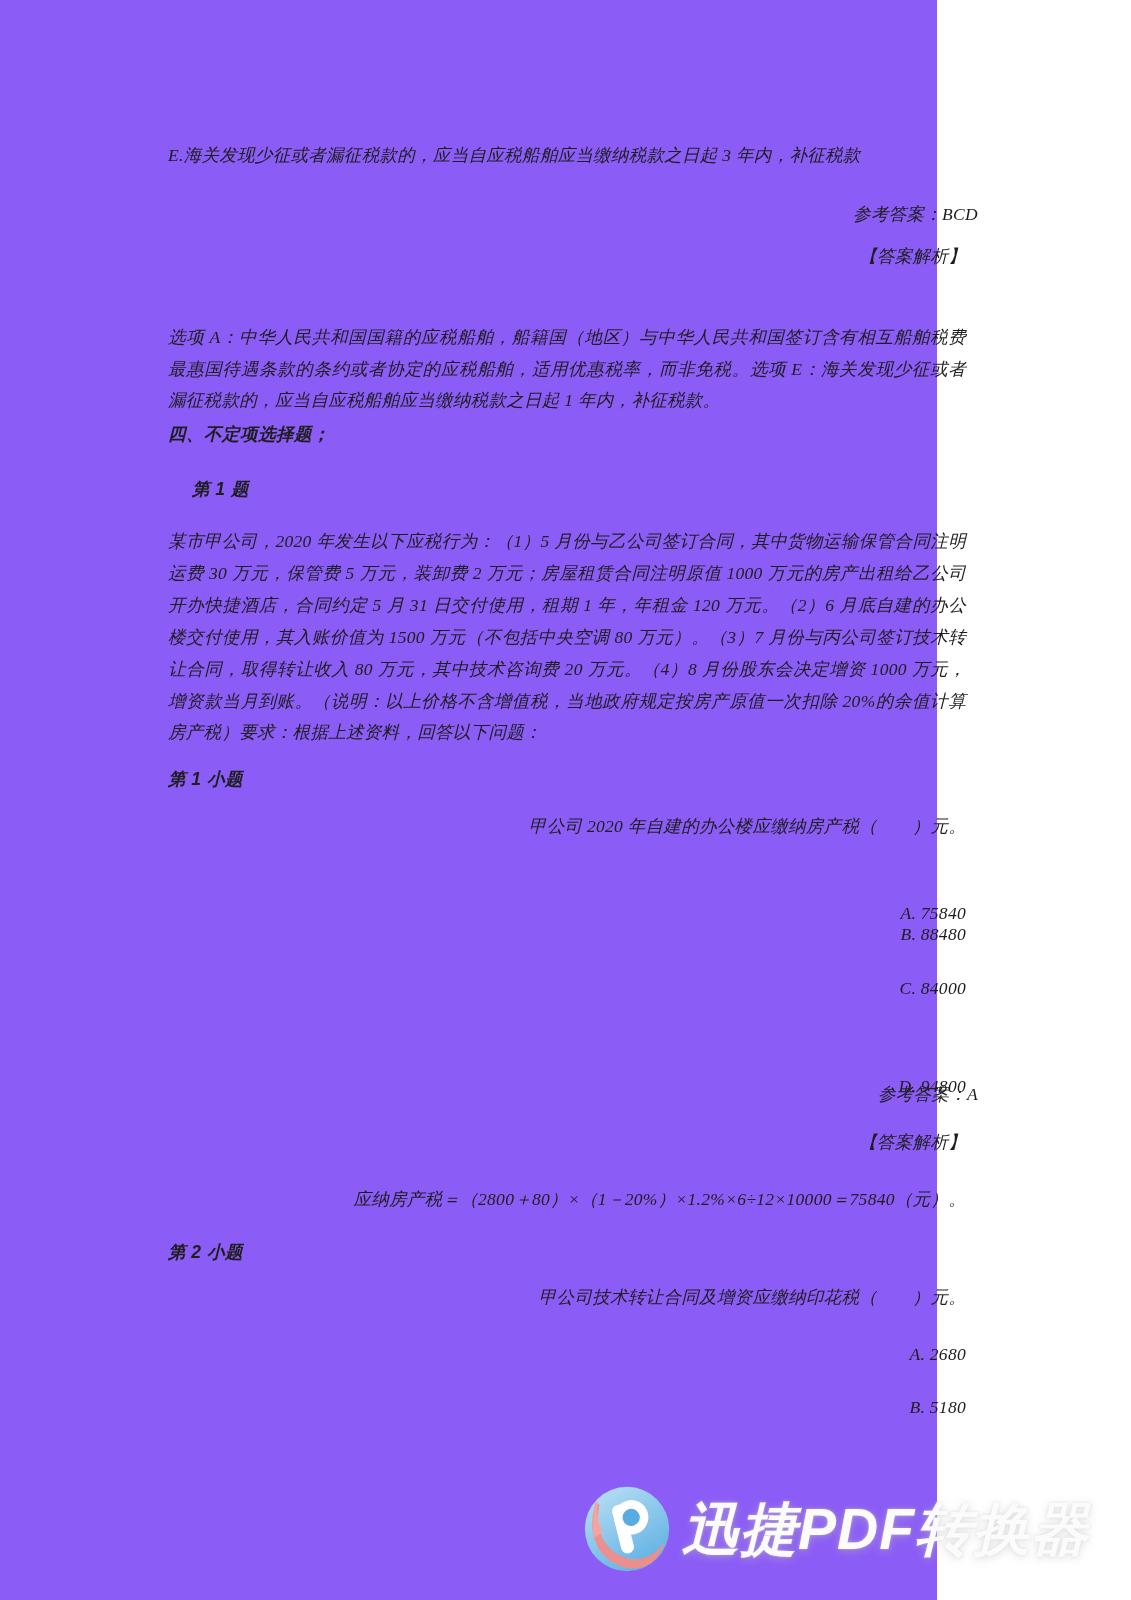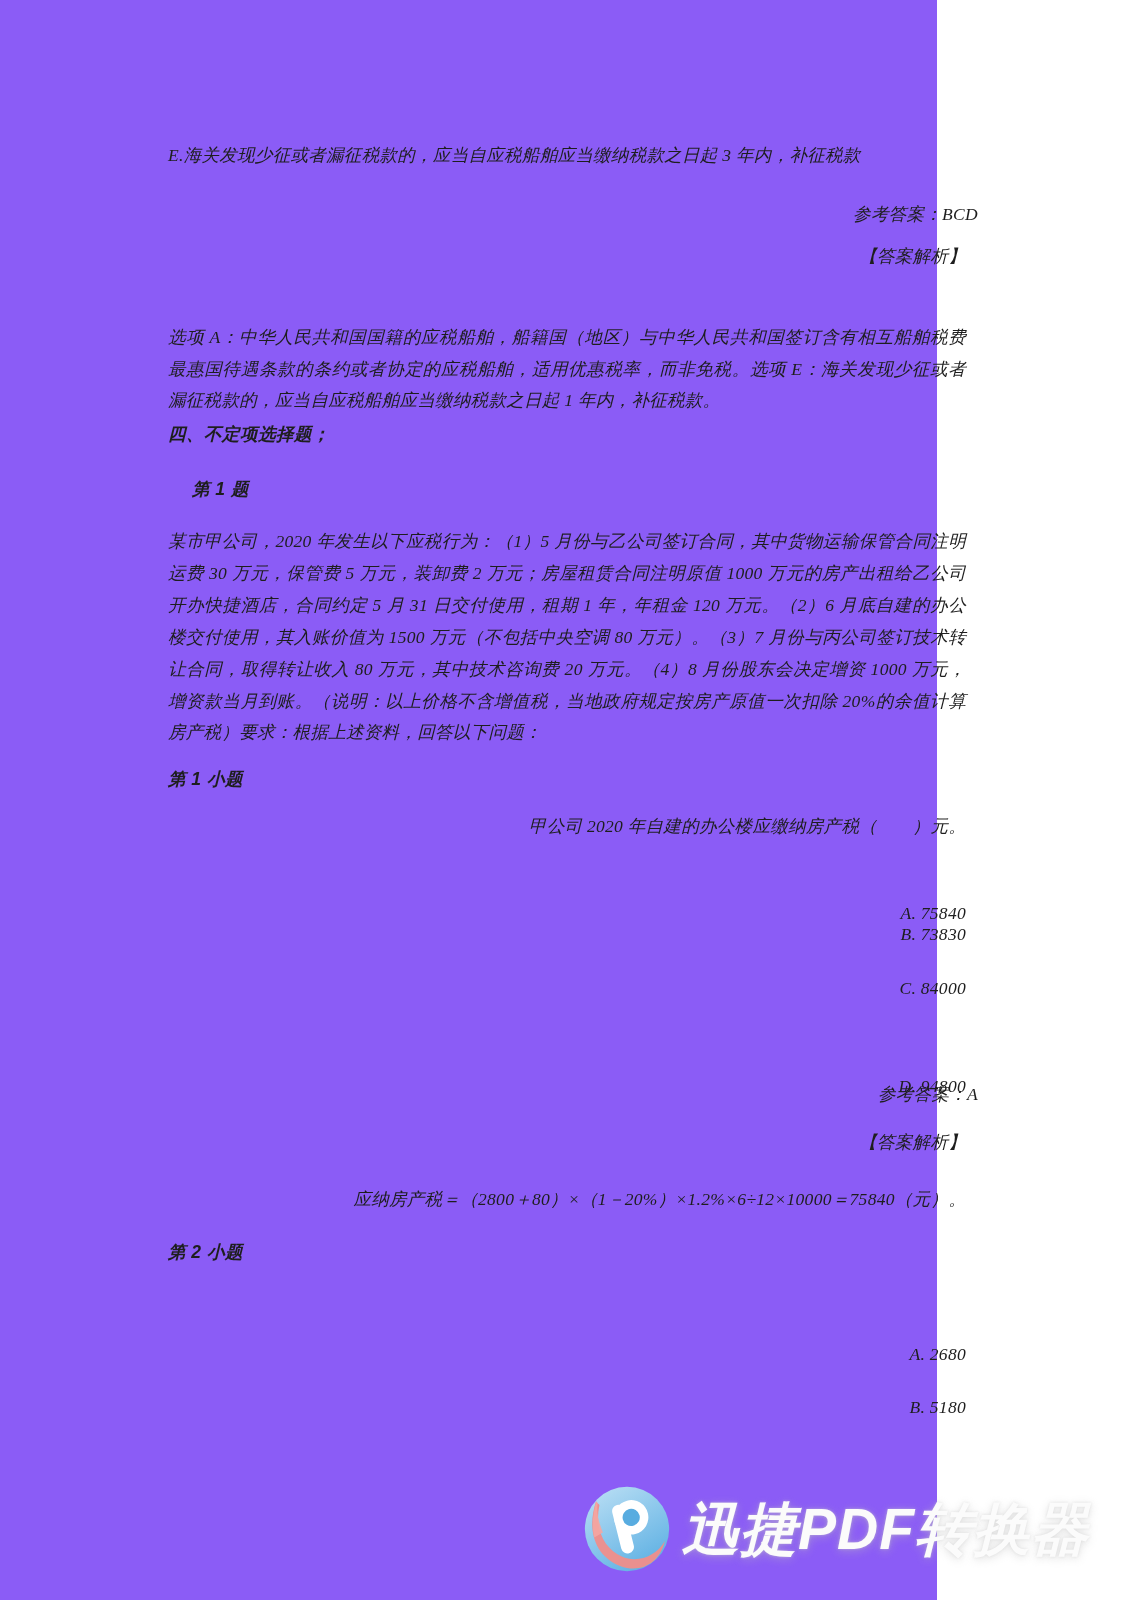--- a/index.html
+++ b/index.html
@@ -72,32 +72,33 @@
 
   <div class="block single heading" style="top:474px;margin-left:24px;">第 1 题</div>
 
   <div class="block para8" style="top:526px;">某市甲公司，2020 年发生以下应税行为：（1）5 月份与乙公司签订合同，其中货物运输保管合同注明运费 30 万元，保管费 5 万元，装卸费 2 万元；房屋租赁合同注明原值 1000 万元的房产出租给乙公司开办快捷酒店，合同约定 5 月 31 日交付使用，租期 1 年，年租金 120 万元。（2）6 月底自建的办公楼交付使用，其入账价值为 1500 万元（不包括中央空调 80 万元）。（3）7 月份与丙公司签订技术转让合同，取得转让收入 80 万元，其中技术咨询费 20 万元。（4）8 月份股东会决定增资 1000 万元，增资款当月到账。（说明：以上价格不含增值税，当地政府规定按房产原值一次扣除 20%的余值计算房产税）要求：根据上述资料，回答以下问题：</div>
 
   <div class="block single heading" style="top:764px;">第 1 小题</div>
 
   <div class="block single" style="top:811px;">甲公司 2020 年自建的办公楼应缴纳房产税（　　）元。</div>
 
   <div class="block single" style="top:865px;margin-top:33px;">A. 75840</div>
-  <div class="block single" style="top:919px;">B. 73830</div>
+  <div class="block single" style="top:919px;">B. 88480</div>
   <div class="block single" style="top:973px;">C. 84000</div>
   <div class="block single" style="top:1071px;">D. 94800</div>
 
   <div class="block single ref-answer" style="top:1079px;">参考答案：A</div>
 
   <div class="block single" style="top:1127px;">【答案解析】</div>
 
   <div class="block single" style="top:1184px;">应纳房产税＝（2800＋80）×（1－20%）×1.2%×6÷12×10000＝75840（元）。</div>
 
   <div class="block single heading" style="top:1237px;">第 2 小题</div>
 
+  <div class="block single" style="top:1282px;">甲公司技术转让合同及增资应缴纳印花税（　　）元。</div>
 
   <div class="block single" style="top:1339px;">A. 2680</div>
   <div class="block single" style="top:1392px;">B. 5180</div>
 
   <div class="watermark">
     <svg class="wm-logo" viewBox="0 0 100 100">
       <defs>
         <linearGradient id="bluegrad" x1="0" y1="0" x2="0.6" y2="1">
           <stop offset="0" stop-color="#bfe1f5"></stop>
           <stop offset="1" stop-color="#63b3e4"></stop>

